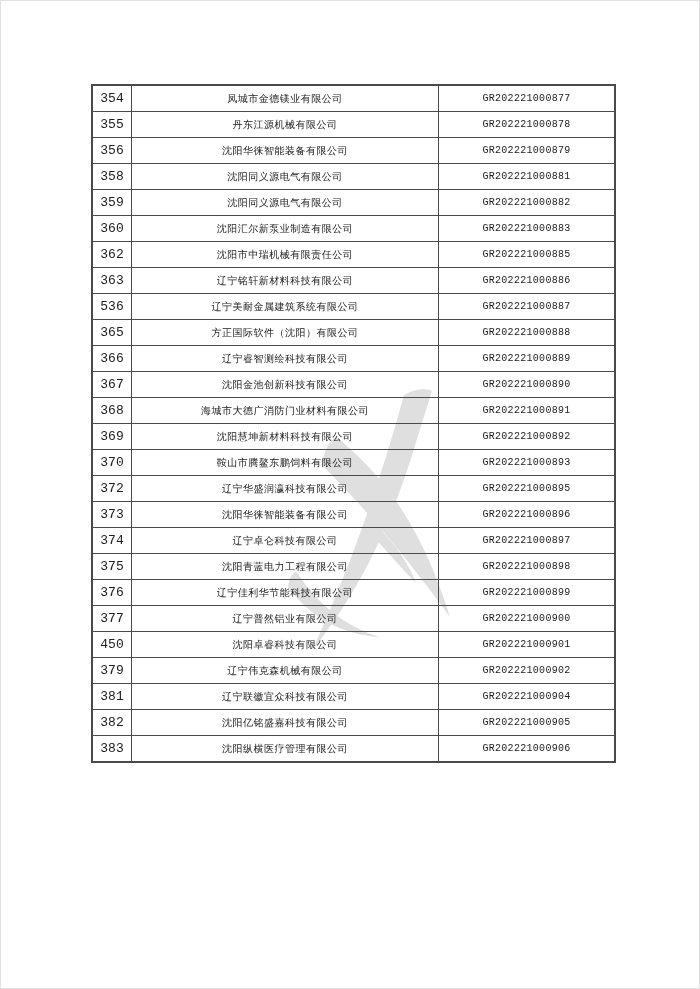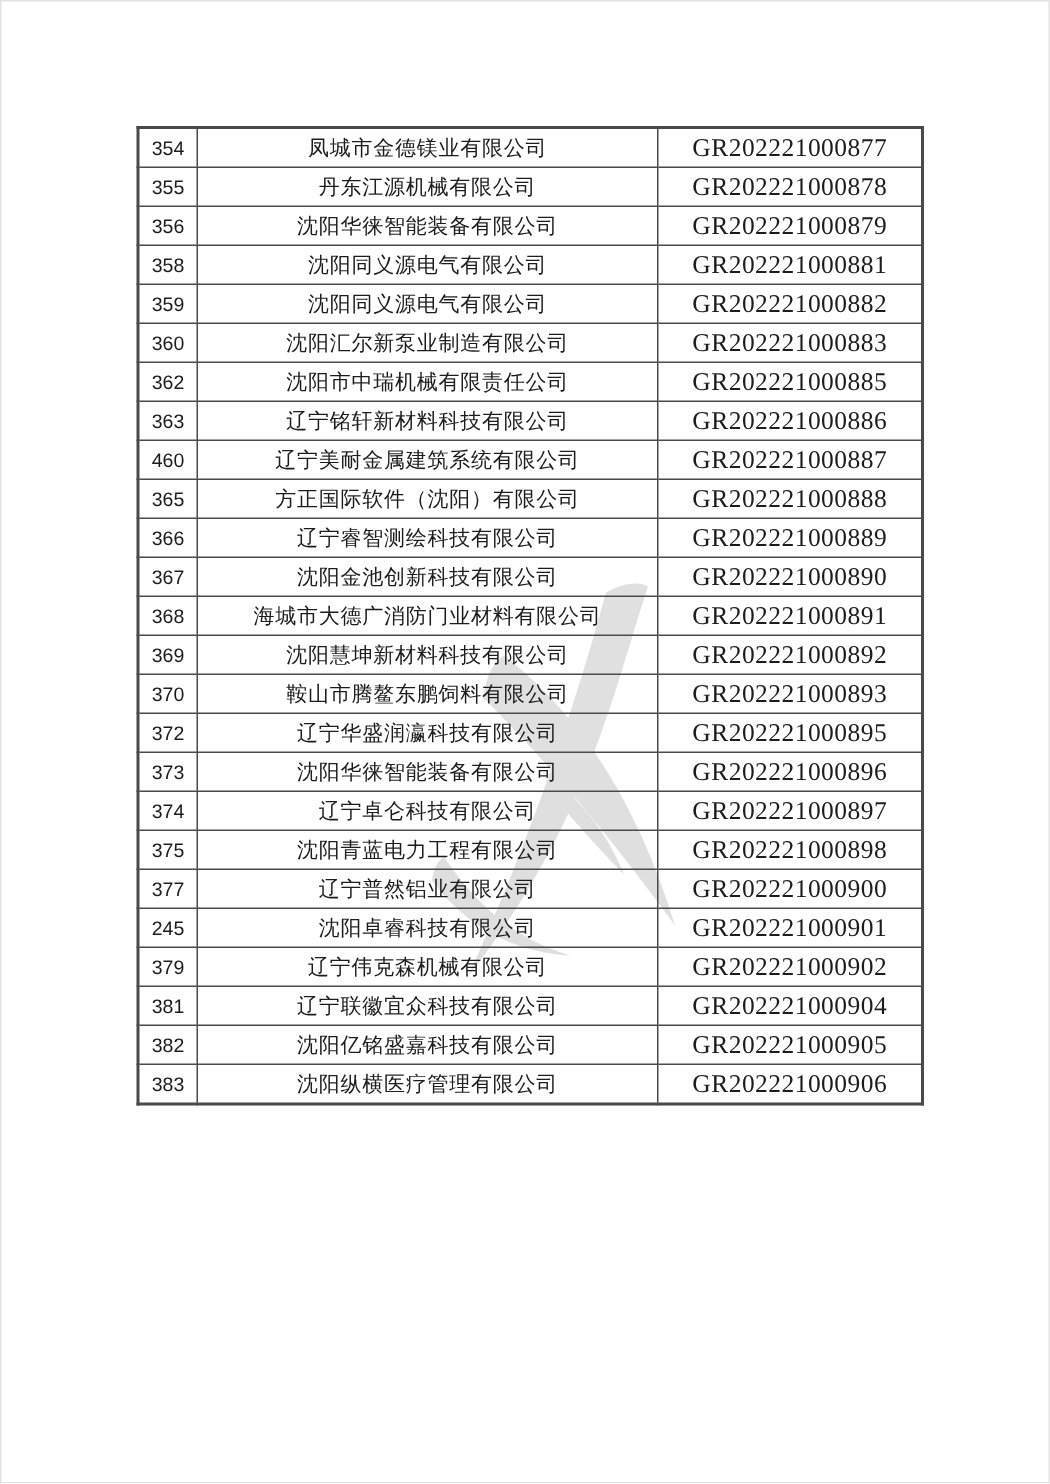--- a/index.html
+++ b/index.html
@@ -45,33 +45,33 @@
     padding: 0;
     text-align: center;
     vertical-align: middle;
     color: #1c1c1c;
     overflow: hidden;
     white-space: nowrap;
   }
   td.c-num {
     width: 38px;
     font-size: 13px;
-    font-family: Liberation Sans, sans-serif;
+    font-family: Liberation Mono, monospace;
   }
   td.c-name {
     width: 306px;
-    font-size: 14px;
+    font-size: 10px;
     letter-spacing: 0.5px;
     font-family: Liberation Mono, monospace;
   }
   td.c-code {
     width: 175px;
-    font-size: 17px;
+    font-size: 10px;
     letter-spacing: 0.3px;
-    font-family: Liberation Serif, serif;
+    font-family: Liberation Mono, monospace;
   }
 </style>
 </head>
 <body>
 
 <div class="page">
 
   <div class="watermark">
     <svg width="195" height="290" viewBox="0 0 195 290" xmlns="http://www.w3.org/2000/svg">
       <g fill="#c6c6c6" opacity="0.55">
@@ -134,21 +134,21 @@
     <td class="c-code">GR202221000885</td>
   </tr>
 
   <tr>
     <td class="c-num">363</td>
     <td class="c-name">辽宁铭轩新材料科技有限公司</td>
     <td class="c-code">GR202221000886</td>
   </tr>
 
   <tr>
-    <td class="c-num">460</td>
+    <td class="c-num">536</td>
     <td class="c-name">辽宁美耐金属建筑系统有限公司</td>
     <td class="c-code">GR202221000887</td>
   </tr>
 
   <tr>
     <td class="c-num">365</td>
     <td class="c-name">方正国际软件（沈阳）有限公司</td>
     <td class="c-code">GR202221000888</td>
   </tr>
 
@@ -200,29 +200,34 @@
     <td class="c-name">辽宁卓仑科技有限公司</td>
     <td class="c-code">GR202221000897</td>
   </tr>
 
   <tr>
     <td class="c-num">375</td>
     <td class="c-name">沈阳青蓝电力工程有限公司</td>
     <td class="c-code">GR202221000898</td>
   </tr>
 
+  <tr>
+    <td class="c-num">376</td>
+    <td class="c-name">辽宁佳利华节能科技有限公司</td>
+    <td class="c-code">GR202221000899</td>
+  </tr>
 
   <tr>
     <td class="c-num">377</td>
     <td class="c-name">辽宁普然铝业有限公司</td>
     <td class="c-code">GR202221000900</td>
   </tr>
 
   <tr>
-    <td class="c-num">245</td>
+    <td class="c-num">450</td>
     <td class="c-name">沈阳卓睿科技有限公司</td>
     <td class="c-code">GR202221000901</td>
   </tr>
 
   <tr>
     <td class="c-num">379</td>
     <td class="c-name">辽宁伟克森机械有限公司</td>
     <td class="c-code">GR202221000902</td>
   </tr>
 

